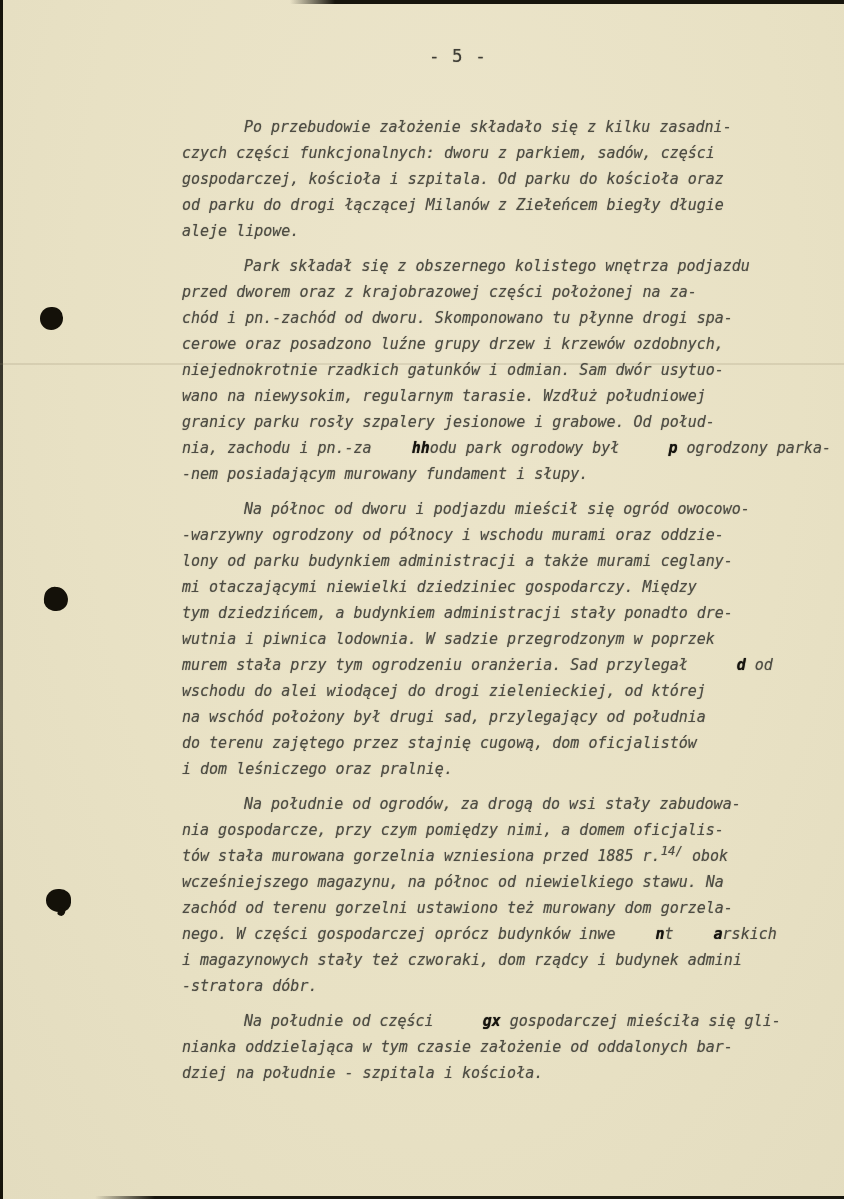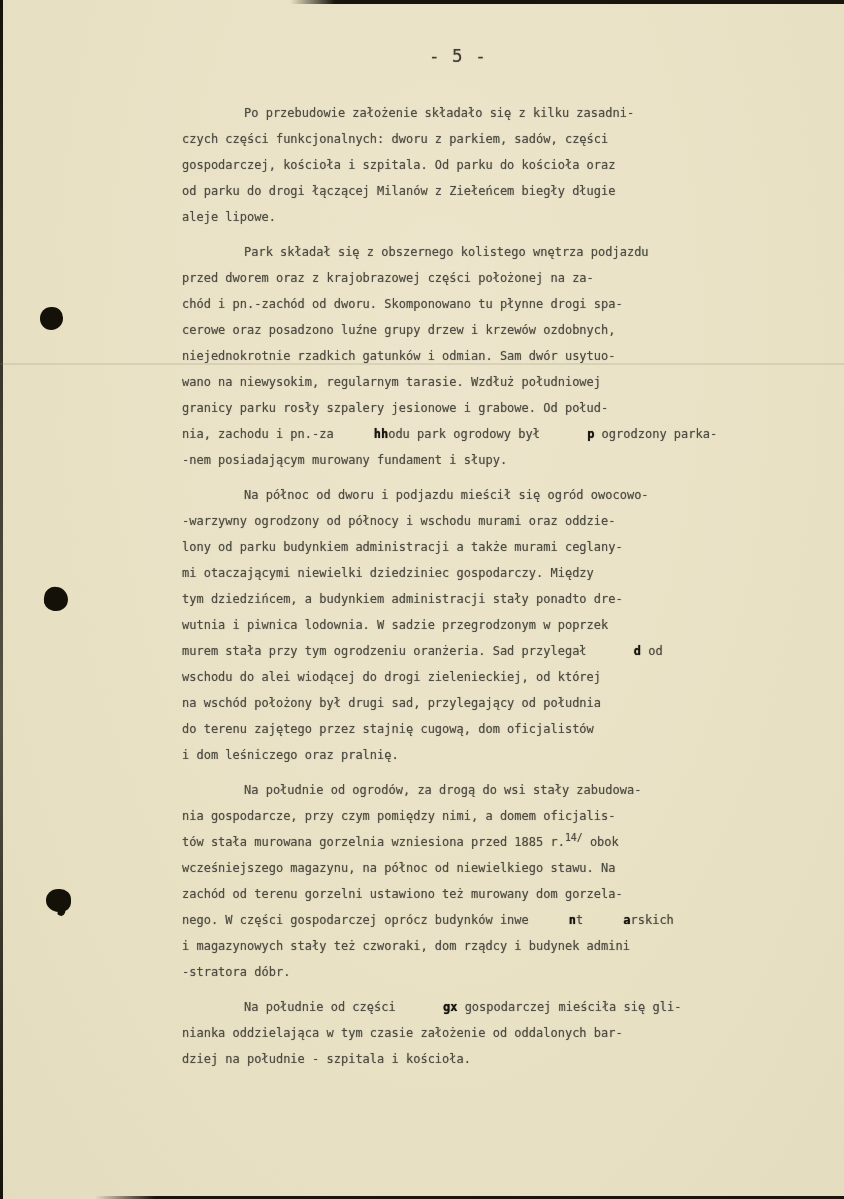--- a/index.html
+++ b/index.html
@@ -30,24 +30,25 @@
   .blot-3 .tail{position:absolute;left:12px;top:19px;width:7px;height:8px;
     background:#141109;border-radius:20% 60% 70% 40%;transform:rotate(25deg);}
   
   .pageno{
     position:absolute;left:429px;top:46px;
     font-size:17.5px;color:#3f3e36;letter-spacing:1px;
     text-shadow:0 0 1px rgba(55,53,45,.55);
     white-space:pre;
   }
   .doc{
-    position:absolute;left:182px;top:100px;width:662px;
-    font-size:12px;line-height:26px;color:#4d4c43;
+    position:absolute;left:182px;top:114px;width:662px;
+    font-size:15px;line-height:26px;color:#4d4c43;
     text-shadow:0 0 1px rgba(60,58,50,.5);
     white-space:pre;
+    font-style:italic;
   }
   .para{margin:0 0 9px 0;}
   .line{height:26px;white-space:pre;}
   .line.indent{padding-left:62px;}
   .corr{color:#16140f;font-weight:bold;text-shadow:0 0 1px rgba(10,9,5,.8);padding-left:40px;}
   sup{font-size:0.82em;vertical-align:super;line-height:0;margin-top:17px;}
 </style>
 </head>
 <body>
 

